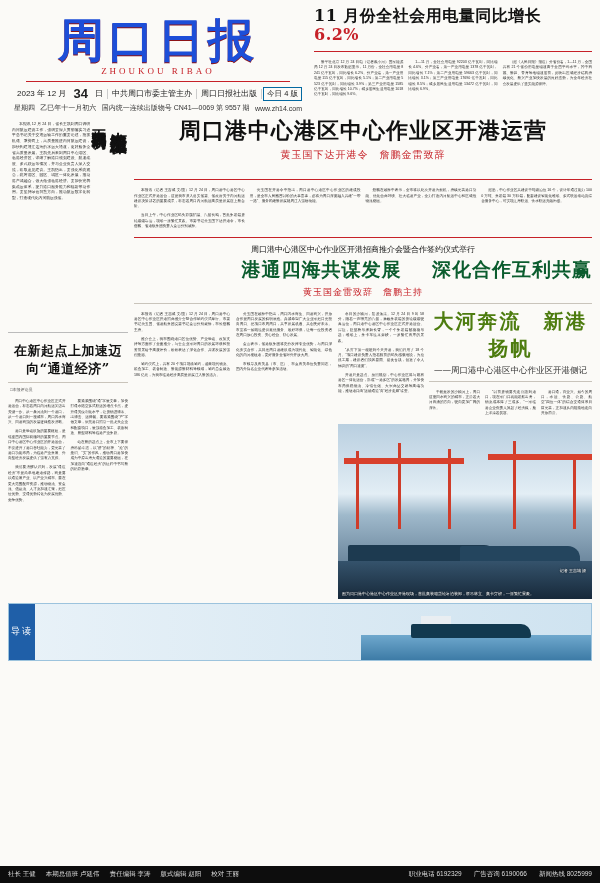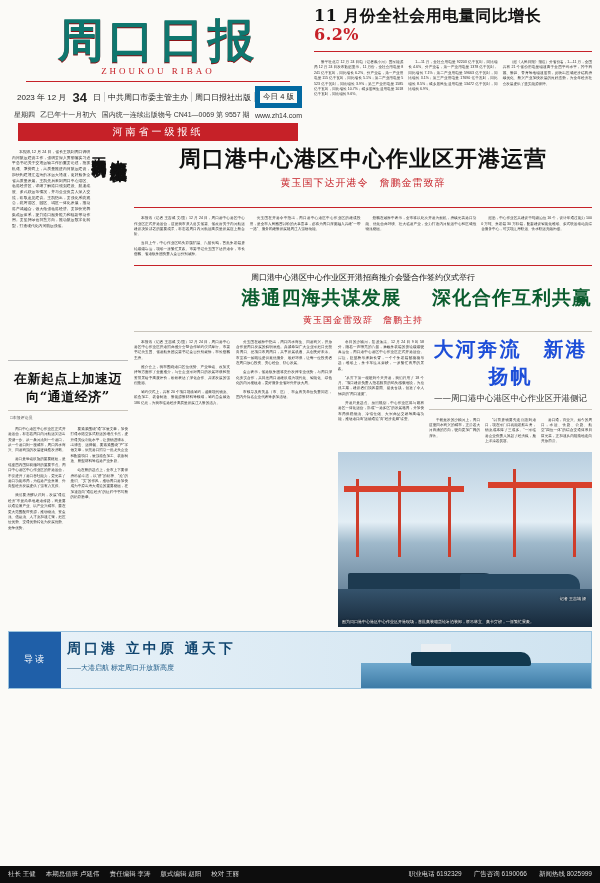--- a/index.html
+++ b/index.html
@@ -14,42 +14,42 @@
   .page { position:relative; width:600px; height:883px; background:#fbfaf7; }
 
   
   .masthead { display:flex; padding:6px 8px 0 8px; }
   .mast-left { width:300px; }
   .logo {
     font-family:"DejaVu Serif", serif;
     font-weight:700;
     font-size:46px;
     letter-spacing:4px;
-    color:#0f766e;
+    color:#1d4ed8;
     line-height:1.05;
     margin-top:10px;
     text-align:center;
     text-shadow:0 1px 0 #8c1216;
   }
   .logo-pinyin {
     text-align:center;
     font-size:9px;
     letter-spacing:3px;
     color:#c62128;
     margin-top:2px;
     font-family:"Liberation Serif", serif;
   }
   .mast-rule { height:1px; background:#c62128; margin:5px 18px 4px 18px; }
   .dateline {
     display:flex; align-items:center; justify-content:space-between;
     font-size:8px; color:#222; padding:0 6px;
   }
   .dateline .big { font-size:13px; font-weight:700; }
   .dateline .cell { padding:0 3px; }
-  .dateline .boxed { border:5px solid #0369a1; padding:1px 3px; font-size:7.5px; }
+  .dateline .boxed { border:1px solid #0369a1; padding:1px 3px; font-size:7.5px; }
   .dateline2 {
     display:flex; align-items:center; justify-content:space-between;
     font-size:7px; color:#333; padding:2px 6px 0 6px;
   }
   .banner-strip {
     margin:3px 10px 0 10px;
     background:#c62128;
     color:#fff;
     text-align:center;
     font-size:10px;
@@ -164,21 +164,21 @@
     letter-spacing:1px;
     font-family:"DejaVu Serif", serif;
   }
 
   .headline-3 {
     text-align:center;
     font-family:"DejaVu Serif", serif;
     font-weight:700;
     font-size:20px;
     letter-spacing:2px;
-    color:#1d4ed8;
+    color:#4d7c0f;
   }
   .sub-3 {
     text-align:center;
     font-size:8.5px;
     color:#333;
     margin-top:3px;
     font-family:"DejaVu Serif", serif;
   }
 
   
@@ -207,21 +207,21 @@
   .promo {
     margin:4px 8px 0 8px;
     height:58px;
     display:flex;
     border:1px solid #9cc3dd;
     background:linear-gradient(90deg,#e9f2f8,#cfe3f0);
     position:relative;
     overflow:hidden;
   }
   .promo-tag {
-    width:52px; background:#1f5fa8; color:#fff;
+    width:26px; background:#1f5fa8; color:#fff;
     display:flex; align-items:center; justify-content:center;
     font-size:9px; letter-spacing:2px; writing-mode:horizontal-tb;
     font-family:"DejaVu Serif", serif;
   }
   .promo-tag span { line-height:1.1; text-align:center; }
   .promo-txt { padding:8px 6px; }
   .promo-title {
     font-family:"DejaVu Serif", serif; font-weight:700; font-size:14px;
     letter-spacing:3px; color:#10456f;
   }
@@ -265,21 +265,20 @@
         <span class="cell">周口日报社出版</span>
         <span class="sep-v" style="height:10px"></span>
         <span class="cell boxed">今日 4 版</span>
       </div>
       <div class="dateline2">
         <span>星期四</span>
         <span>乙巳年十一月初六</span>
         <span>国内统一连续出版物号 CN41—0069 第 9557 期</span>
         <span>www.zh14.com</span>
       </div>
-      <div class="banner-strip">河南省一级报纸</div>
     </div>
 
     <div class="mast-right">
       <div class="top-headline">
         <span>11 月份全社会用电量同比增长 </span><span class="pct">6.2%</span>
       </div>
       <div class="micro-cols">
         <div class="micro-col">
             <p class="micro ind">新华社北京 12 月 24 日电（记者戴小河）国家能源局 12 月 24 日发布数据显示，11 月份，全社会用电量 8241 亿千瓦时，同比增长 6.2%。分产业看，第一产业用电量 115 亿千瓦时，同比增长 5.1%；第二产业用电量 5523 亿千瓦时，同比增长 3.9%；第三产业用电量 1585 亿千瓦时，同比增长 10.7%；城乡居民生活用电量 1018 亿千瓦时，同比增长 9.6%。</p>
           </div>
@@ -404,24 +403,20 @@
         </div>
       </div>
 
     </div>
   </div>
 
   <div class="promo">
     <div class="promo-tag">
         <span>导读</span>
       </div>
-    <div class="promo-txt">
-      <div class="promo-title">周口港 立中原 通天下</div>
-      <div class="promo-sub">——大港启航 标定周口开放新高度</div>
-    </div>
     <div class="promo-art">
       <div class="pa-water"></div>
       <div class="pa-ship"></div>
     </div>
   </div>
 
   <div class="footer">
     <div class="grp">
       <span>社长 王健</span>
       <span>本期总值班 卢廷伟</span>

